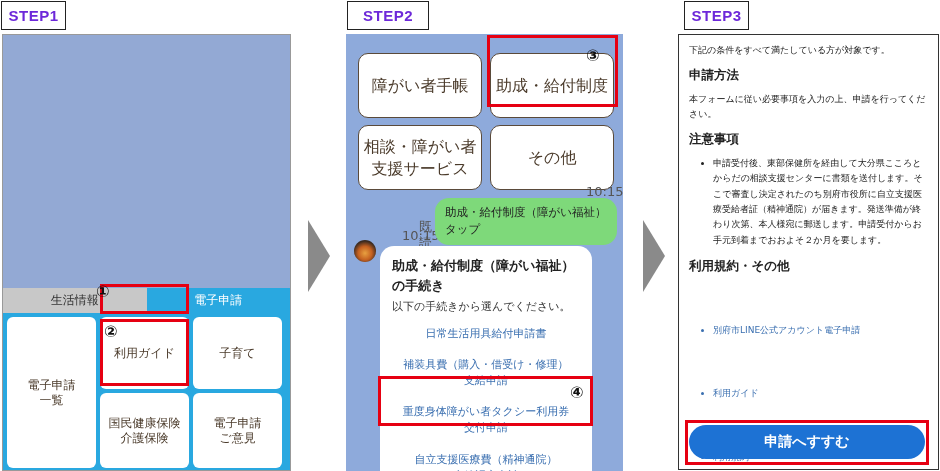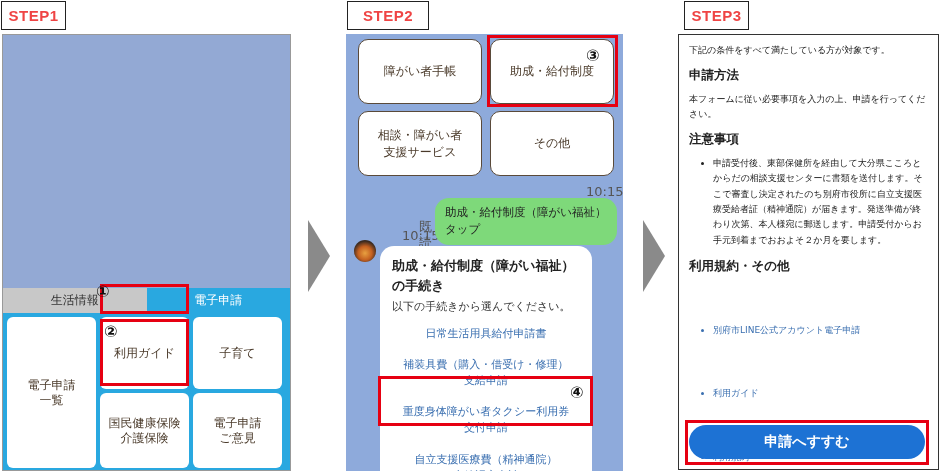--- a/index.html
+++ b/index.html
@@ -1,31 +1,31 @@
 <!DOCTYPE html>
 <html><head>
 <meta charset="utf-8">
 <style>
   *{box-sizing:border-box;margin:0;padding:0;}
   body{width:940px;height:471px;background:#fff;position:relative;overflow:hidden;font-family:"DejaVu Sans","Liberation Sans",sans-serif;}
-  .step-label{position:absolute;top:1px;height:29px;border:1.5px solid #222;background:#fff;font-family:"Liberation Sans",sans-serif;font-weight:bold;font-size:15px;color:#ef4444;display:flex;align-items:center;justify-content:center;letter-spacing:0.5px;}
+  .step-label{position:absolute;top:1px;height:29px;border:1.5px solid #222;background:#fff;font-family:"Liberation Sans",sans-serif;font-weight:bold;font-size:15px;color:#6d28d9;display:flex;align-items:center;justify-content:center;letter-spacing:0.5px;}
   .arrow{position:absolute;width:0;height:0;border-top:36px solid transparent;border-bottom:36px solid transparent;border-left:22px solid #8a8a8a;}
   
   #s1{position:absolute;left:2px;top:34px;width:289px;height:437px;border:1px solid #999;overflow:hidden;}
   #s1 .hero{position:absolute;left:0;top:0;width:100%;height:253px;background:#93a9d4;}
   #s1 .tabs{position:absolute;left:0;top:253px;width:100%;height:25px;background:#c8c8c8;display:flex;}
   #s1 .tab{flex:1;display:flex;align-items:center;justify-content:center;font-size:12px;color:#333;position:relative;}
   #s1 .tab.active{background:#29a8e0;color:#fff;}
   #s1 .grid{position:absolute;left:0;top:278px;width:100%;height:159px;background:#29a8e0;padding:4px;}
   .tile{position:absolute;background:#fff;border-radius:6px;display:flex;align-items:center;justify-content:center;text-align:center;font-size:12px;color:#4a3a2a;line-height:1.2;}
   .redbox{position:absolute;border:3px solid #e60012;pointer-events:none;}
   .num{position:absolute;font-size:16px;font-weight:bold;color:#111;}
   
   #s2{position:absolute;left:346px;top:34px;width:277px;height:437px;background:#8eaadb;overflow:hidden;}
-  .rbtn{position:absolute;background:#fff;border:1.5px solid #5a4a3a;border-radius:10px;display:flex;align-items:center;justify-content:center;text-align:center;font-size:12px;color:#4a3a2a;line-height:1.35;}
+  .rbtn{position:absolute;background:#fff;border:1.5px solid #5a4a3a;border-radius:10px;display:flex;align-items:center;justify-content:center;text-align:center;font-size:16px;color:#4a3a2a;line-height:1.35;margin-top:14px;}
   .time{position:absolute;font-size:13px;color:#555;text-align:right;line-height:1.2;}
   .bubble-green{position:absolute;background:#7ed97a;border-radius:14px;font-size:11.5px;color:#222;padding:6px 10px;line-height:1.5;}
   .avatar{position:absolute;width:22px;height:22px;border-radius:50%;background:radial-gradient(circle at 50% 60%,#e8a040 0%,#c46020 40%,#3a2a20 70%);}
   .card{position:absolute;background:#fff;border-radius:14px;}
   .card-title{font-size:13px;font-weight:bold;color:#222;line-height:1.5;}
   .card-sub{font-size:11px;color:#333;}
   .link{position:absolute;width:100%;text-align:center;font-size:11px;color:#3a6fb0;line-height:1.45;}
   
   #s3{position:absolute;left:678px;top:34px;width:261px;height:436px;border:1.5px solid #333;background:#fff;padding:8px 10px;font-size:9px;color:#222;overflow:hidden;}
   #s3 p{line-height:1.6;}

